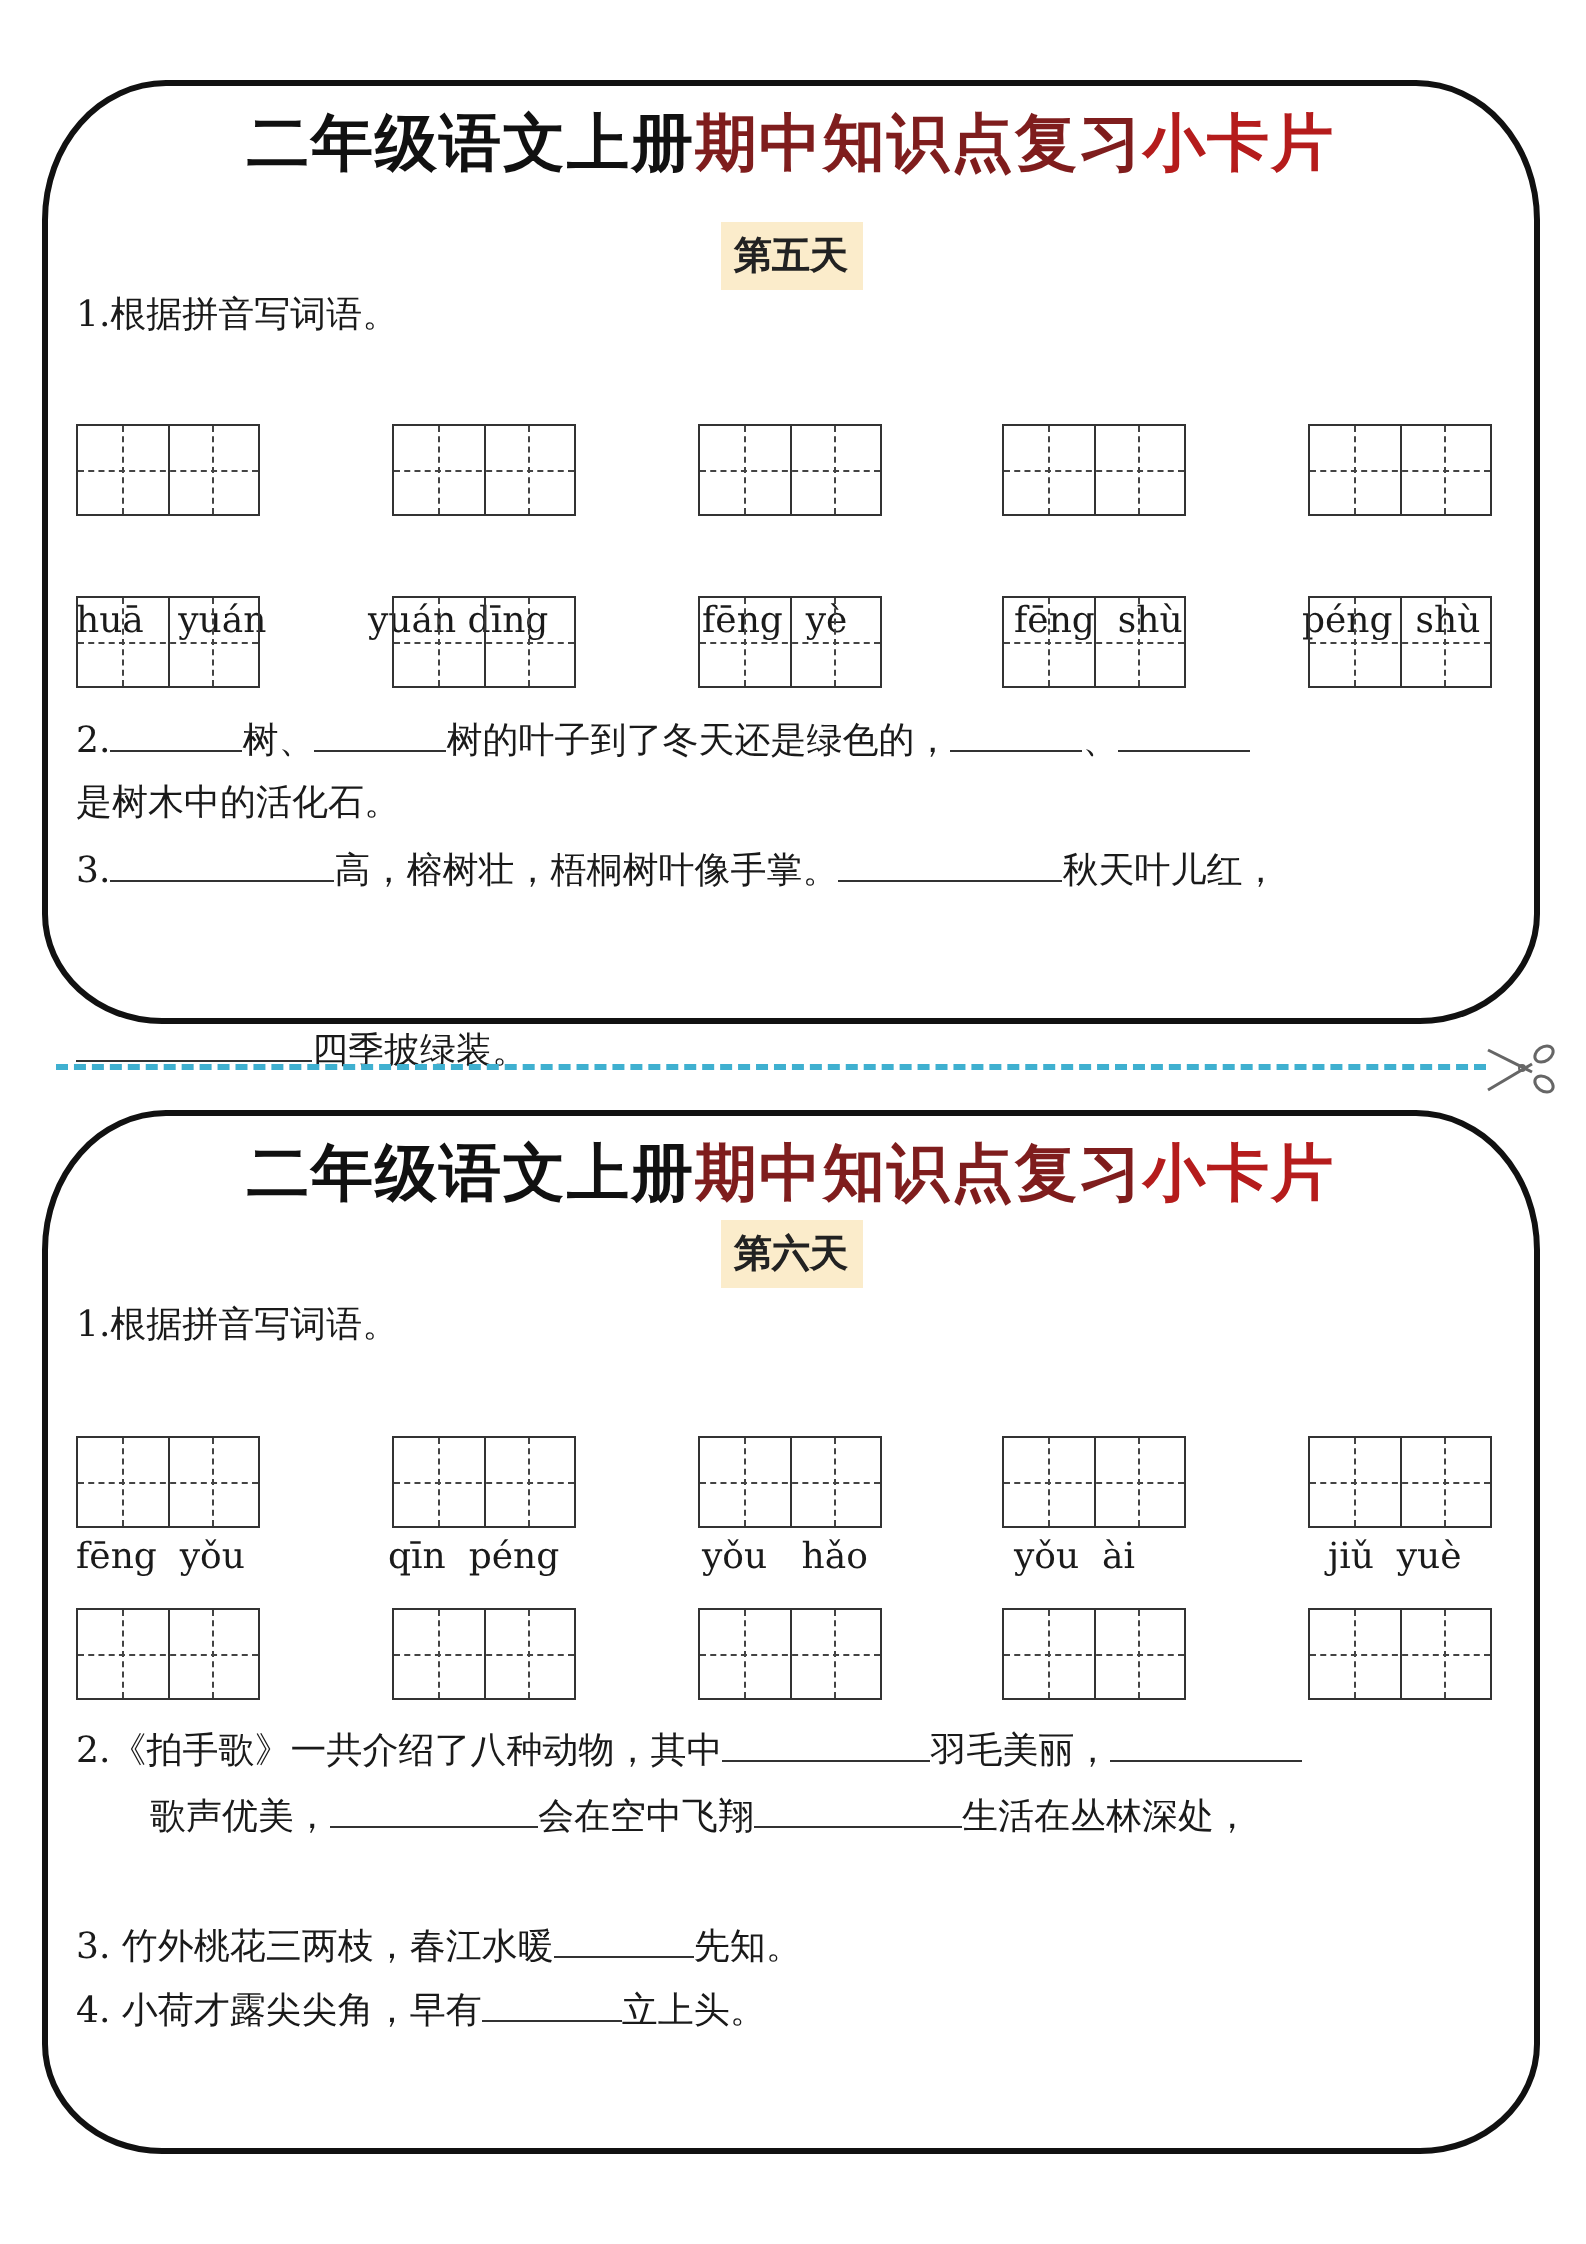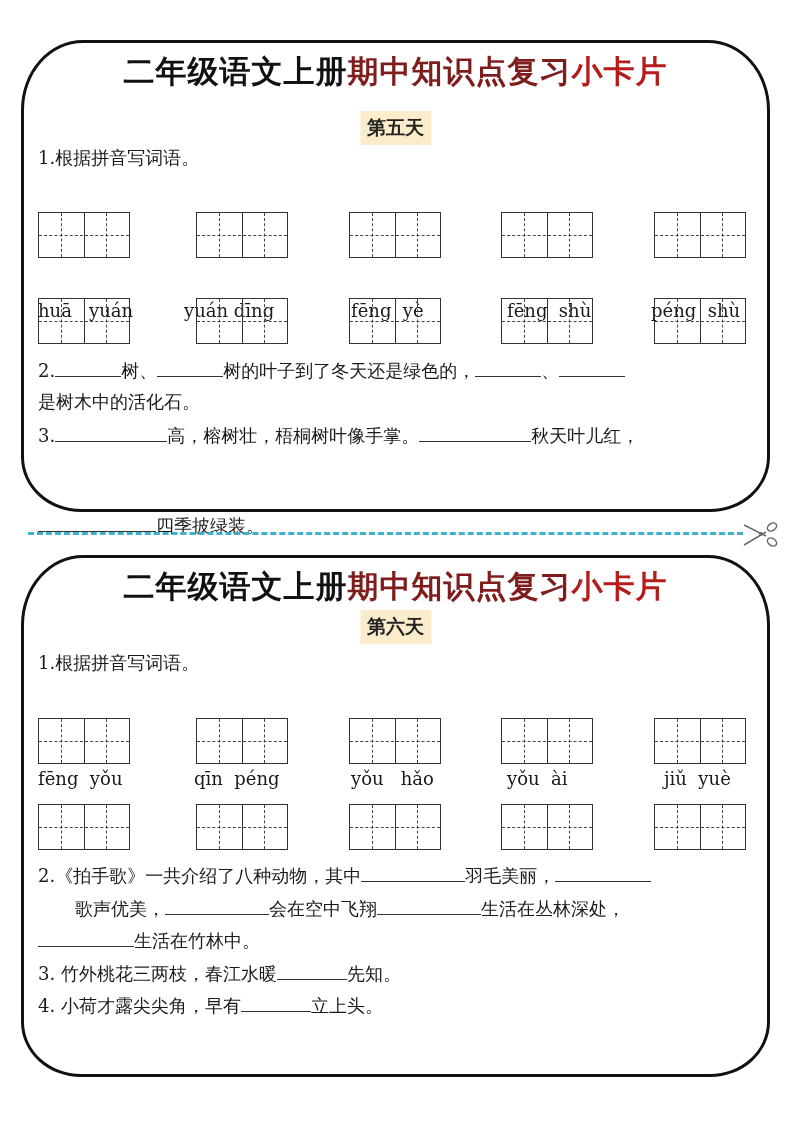--- a/index.html
+++ b/index.html
@@ -214,22 +214,19 @@
         <i class="mid"></i>
       </div>
   </div>
 
   <div class="line" style="top:303px;">
     <span>2.</span><span>《拍手歌》一共介绍了八种动物，其中</span><span class="blank" style="width:104px"></span><span>羽毛美丽，</span><span class="blank" style="width:96px"></span>
   </div>
   <div class="line" style="top:336px;margin-left:37px;">
     <span>歌声优美，</span><span class="blank" style="width:104px"></span><span>会在空中飞翔</span><span class="blank" style="width:104px"></span><span>生活在丛林深处，</span>
   </div>
-  <div class="line" style="top:368px;">
-    <span class="blank" style="width:96px"></span><span>生活在竹林中。</span>
-  </div>
   <div class="line" style="top:401px;">
     <span>3. 竹外桃花三两枝，春江水暖</span><span class="blank" style="width:70px"></span><span>先知。</span>
   </div>
   <div class="line" style="top:433px;">
     <span>4. 小荷才露尖尖角，早有</span><span class="blank" style="width:70px"></span><span>立上头。</span>
   </div>
 </div>
 
 </body></html>

